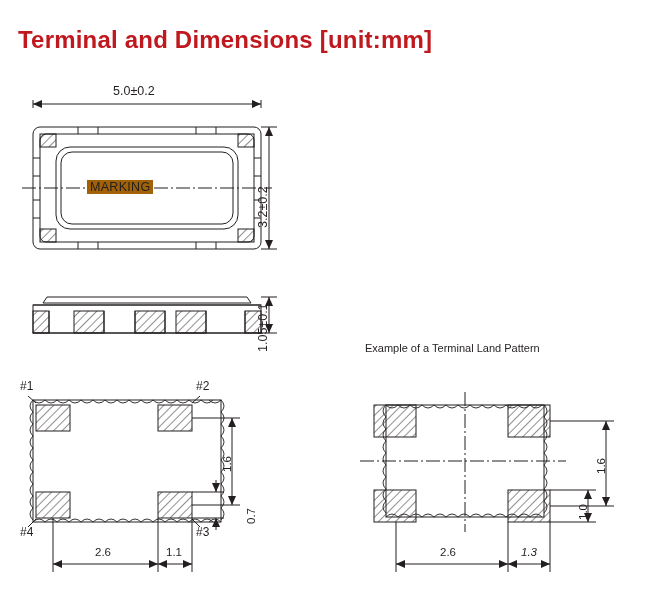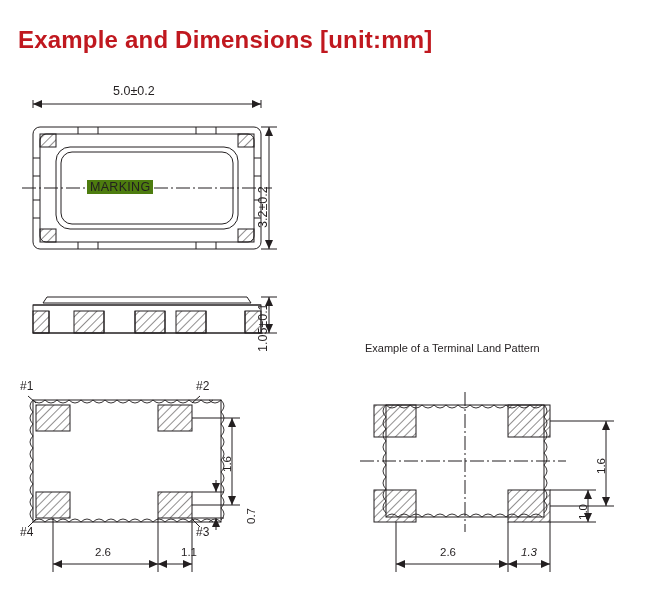--- a/index.html
+++ b/index.html
@@ -52,21 +52,21 @@
     font-size: 11px;
   }
   .lbl.marking {
     font-size: 12.5px;
     letter-spacing: 0.3px;
   }
 </style>
 </head>
 <body>
 
-<div id="page-title">Example and Dimensions [unit:mm]</div>
+<div id="page-title">Terminal and Dimensions [unit:mm]</div>
 
 <div class="svg-wrap">
 <svg width="661" height="603" viewBox="0 0 661 603" xmlns="http://www.w3.org/2000/svg">
   <defs>
     <pattern id="hatchR" width="6" height="6" patternUnits="userSpaceOnUse" patternTransform="rotate(45)">
       <line x1="0" y1="0" x2="0" y2="6" stroke="#231f20" stroke-width="1"></line>
     </pattern>
     <pattern id="hatchL" width="6" height="6" patternUnits="userSpaceOnUse" patternTransform="rotate(-45)">
       <line x1="0" y1="0" x2="0" y2="6" stroke="#231f20" stroke-width="1"></line>
     </pattern>
@@ -200,36 +200,36 @@
 
     <path d="M396,522 L396,572"></path>
     <path d="M508,522 L508,572"></path>
     <path d="M550,522 L550,572"></path>
     <line x1="396" y1="564" x2="508" y2="564" marker-start="url(#arrStart)" marker-end="url(#arrEnd)"></line>
     <line x1="508" y1="564" x2="550" y2="564" marker-start="url(#arrStart)" marker-end="url(#arrEnd)"></line>
   </g>
 </svg>
 </div>
 
-<div class="lbl marking" style="left:87px; top:180px; background:#4d7c0f; padding:0 3px;">MARKING</div>
+<div class="lbl marking" style="left:87px; top:180px; background:#a16207; padding:0 3px;">MARKING</div>
 
 <div class="lbl" style="left:113px; top:84px;">5.0±0.2</div>
 
 <div class="lbl vert" style="left:256px; top:228px;">3.2±0.2</div>
 
 <div class="lbl vert" style="left:256px; top:352px;">1.05±0.1</div>
 
 <div class="lbl pin" style="left:20px; top:379px;">#1</div>
 <div class="lbl pin" style="left:196px; top:379px;">#2</div>
 <div class="lbl pin" style="left:196px; top:525px;">#3</div>
 <div class="lbl pin" style="left:20px; top:525px;">#4</div>
 
 <div class="lbl vert small" style="left:221px; top:472px;">1.6</div>
 <div class="lbl vert small" style="left:245px; top:524px;">0.7</div>
 <div class="lbl small" style="left:95px; top:546px;">2.6</div>
-<div class="lbl small" style="left:181px; top:546px;">1.1</div>
+<div class="lbl small" style="left:166px; top:546px;">1.1</div>
 
 <div class="lbl caption" style="left:365px; top:342px;">Example of a Terminal Land Pattern</div>
 
 <div class="lbl vert small" style="left:595px; top:474px;">1.6</div>
 <div class="lbl vert small" style="left:577px; top:520px;">1.0</div>
 <div class="lbl small" style="left:440px; top:546px;">2.6</div>
 <div class="lbl small" style="left:521px; top:546px;font-style:italic;">1.3</div>
 
 </body></html>

